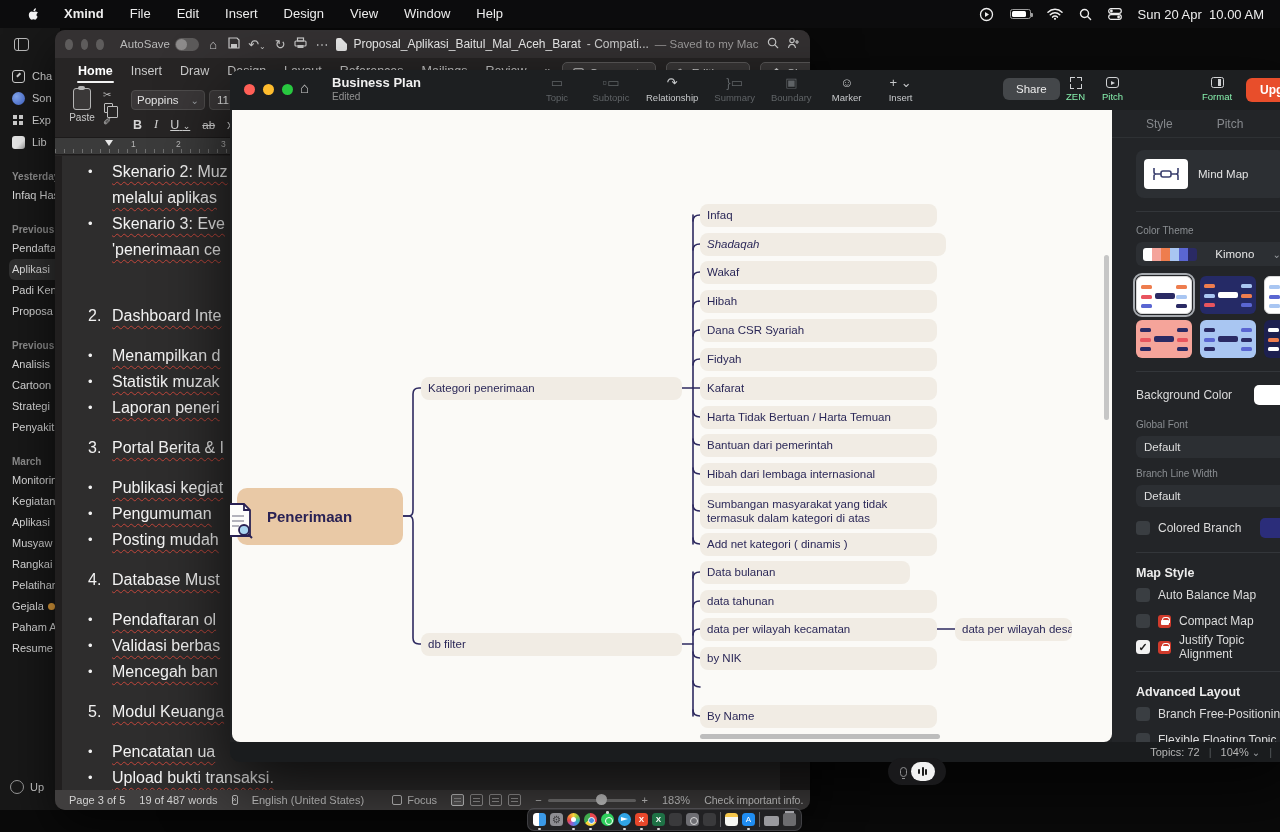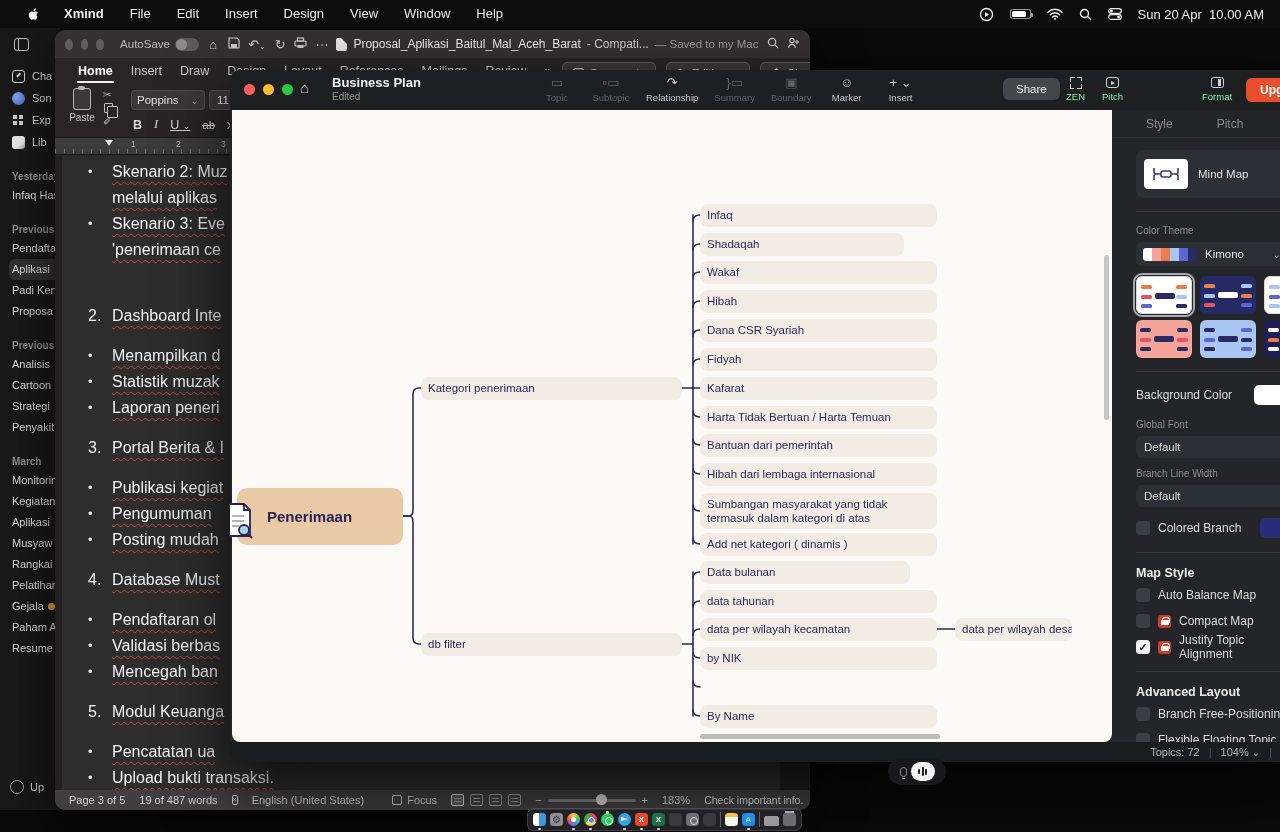--- a/index.html
+++ b/index.html
@@ -164,21 +164,21 @@
   .p-body { padding:12px 0 0 24px; }
   .p-card { width:150px; height:48px; background:#2c2f33; border-radius:8px; display:flex; align-items:center; padding:0 0 0 8px; }
   .p-card-thumb { width:44px; height:30px; background:#fff; border-radius:4px; display:flex; align-items:center; justify-content:center; }
   .p-card-lab { font-size:11.5px; color:#e2e2e2; margin-left:10px; }
   .p-div { width:152px; border-top:1px solid #33363a; margin:13px 0; }
   .p-small { font-size:10px; color:#8a8e92; }
   .p-select { margin-top:6px; width:152px; height:24px; background:#2c2f33; border-radius:6px; display:flex;
               align-items:center; padding:0 7px; gap:8px; }
   .swatchstrip { display:flex; border-radius:3px; overflow:hidden; height:13px; }
   .swatchstrip span { width:9px; height:13px; }
-  .p-select .name { font-size:11.5px; color:#e6e6e6; flex:1; }
+  .p-select .name { font-size:11.5px; color:#e6e6e6; flex:1;text-align:center; }
   .chev { color:#9a9da1; font-size:10px; }
   .thumbs { margin-top:10px; display:grid; grid-template-columns:repeat(3,56px); gap:6px 8px; width:190px; }
   .thumb { width:56px; height:38px; border-radius:6px; position:relative; }
   .thumb.sel { outline:2px solid #a7abb0; outline-offset:1px; }
   .thumb .c { position:absolute; left:18px; top:16px; width:20px; height:6px; border-radius:2px; }
   .thumb .b { position:absolute; width:11px; height:4px; border-radius:1.5px; }
   .b.p1 { left:4px; top:8px; } .b.p2 { left:4px; top:18px; } .b.p3 { left:4px; top:27px; }
   .b.p4 { right:4px; top:8px; } .b.p5 { right:4px; top:18px; } .b.p6 { right:4px; top:27px; }
   .p-row { display:flex; align-items:center; width:152px; }
   .p-label { font-size:12px; color:#dcdcdc; }
@@ -746,21 +746,21 @@
           <circle cx="19" cy="28" r="5" fill="#a8d4f0" stroke="#2a2254" stroke-width="1.8"></circle>
           <path d="M23 32l4 4" stroke="#2a2254" stroke-width="2"></path>
         </svg>
         <span>Penerimaan</span>
       </div>
 
       <div class="node" style="left:189px; top:267px; width:261px;">Kategori penerimaan</div>
       <div class="node" style="left:189px; top:523px; width:261px;">db filter</div>
 
       <div class="node" style="left:468px; top:94px;  width:237px;">Infaq</div>
-      <div class="node" style="left:468px; top:123px; width:204px;">Shadaqah</div>
+      <div class="node" style="left:468px; top:123px; width:246px;font-style:italic;">Shadaqah</div>
       <div class="node" style="left:468px; top:180px; width:237px;">Hibah</div>
       <div class="node" style="left:468px; top:151px; width:237px;">Wakaf</div>
       <div class="node" style="left:468px; top:209px; width:237px;">Dana CSR Syariah</div>
       <div class="node" style="left:468px; top:238px; width:237px;">Fidyah</div>
       <div class="node" style="left:468px; top:267px; width:237px;">Kafarat</div>
       <div class="node" style="left:468px; top:296px; width:237px;">Harta Tidak Bertuan / Harta Temuan</div>
       <div class="node" style="left:468px; top:324px; width:237px;">Bantuan dari pemerintah</div>
       <div class="node" style="left:468px; top:353px; width:237px;">Hibah dari lembaga internasional</div>
       <div class="node two" style="left:468px; top:383px; width:237px;">Sumbangan masyarakat yang tidak termasuk dalam kategori di atas</div>
       <div class="node" style="left:468px; top:423px; width:237px;">Add net kategori ( dinamis )</div>

